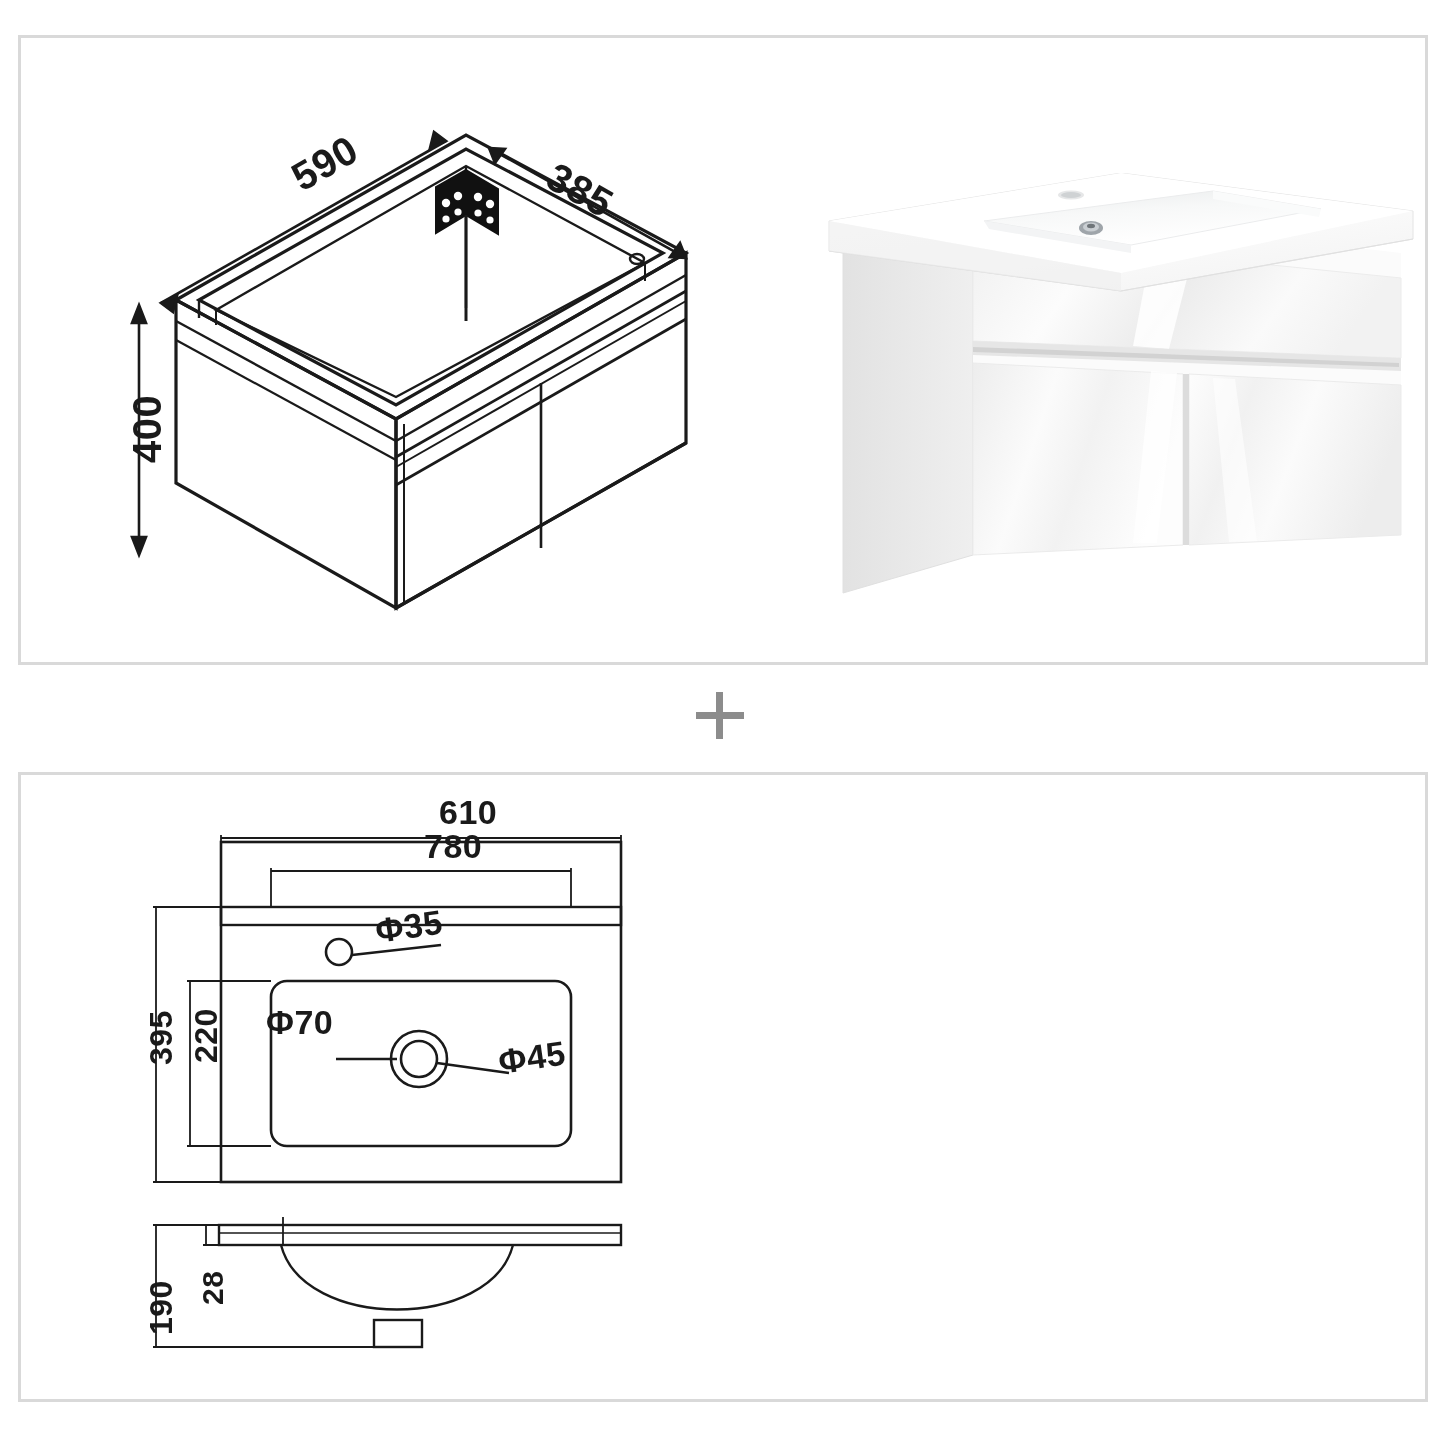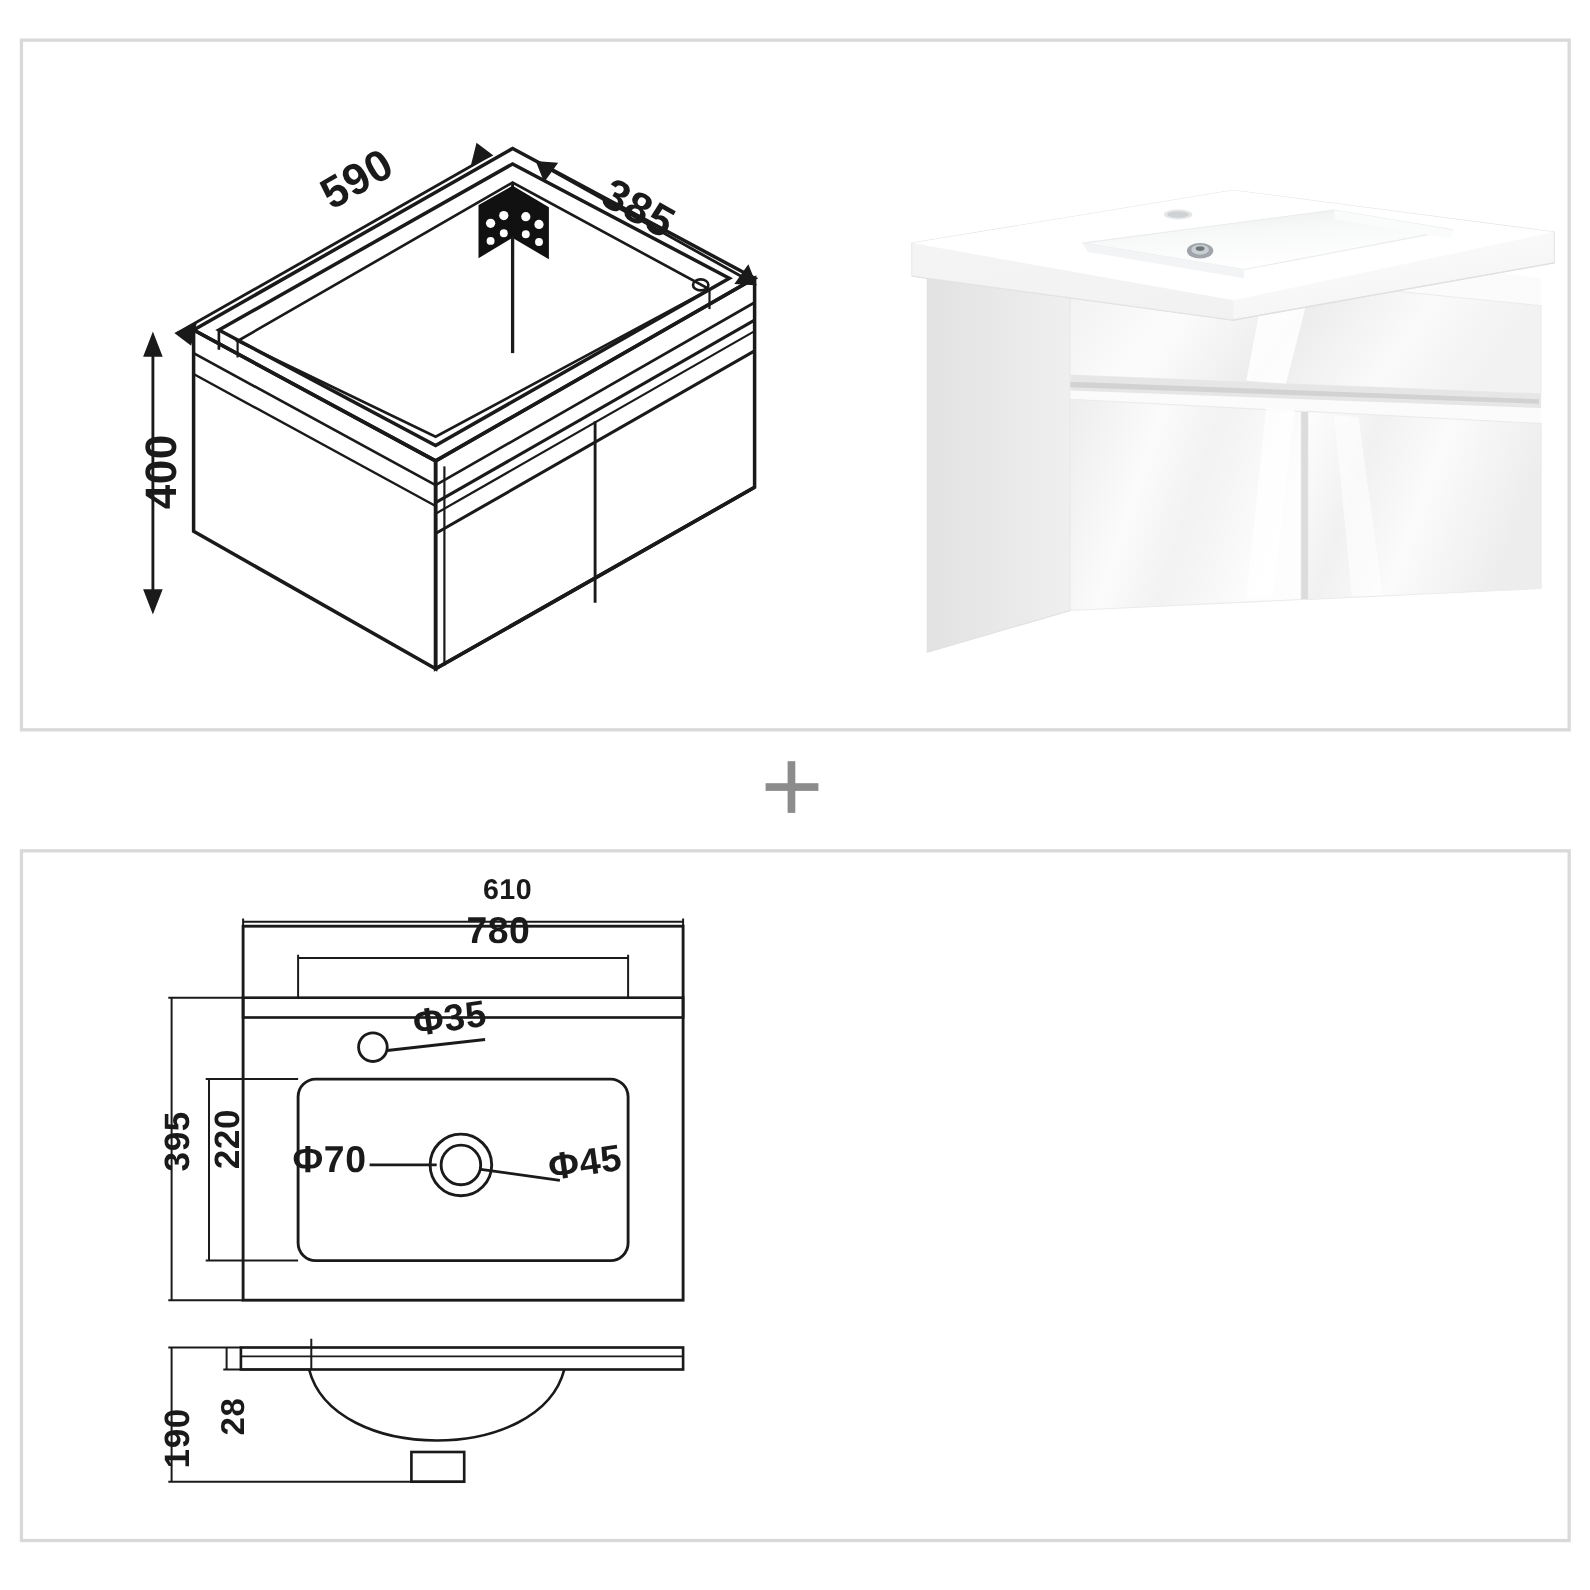--- a/index.html
+++ b/index.html
@@ -278,31 +278,31 @@
         <path d="M59,186 L59,351" fill="none"></path>
       </g>
 
       <g stroke="#1a1a1a" stroke-width="2.6" fill="none">
         <path d="M221,160 L310,150"></path>
         <path d="M205,264 L266,264"></path>
         <path d="M306,268 L378,278"></path>
       </g>
     </svg>
 
-    <span class="dim-label" style="left:418px; top:18px; font-size:26px;">610</span>
+    <span class="dim-label" style="left:418px; top:18px; font-size:34px;">610</span>
 
     <span class="dim-label" style="left:403px; top:52px; font-size:34px;">780</span>
 
     <span class="dim-label rot90" style="left:122px; top:290px; font-size:32px;">395</span>
 
     <span class="dim-label rot90" style="left:167px; top:288px; font-size:32px;">220</span>
 
     <span class="dim-label rot-sm" style="left:352px; top:137px; font-size:34px;">Φ35</span>
 
-    <span class="dim-label" style="left:245px; top:228px; font-size:34px;margin-top:32px;">Φ70</span>
+    <span class="dim-label" style="left:245px; top:228px; font-size:34px;">Φ70</span>
 
     <span class="dim-label rot-sm" style="left:475px; top:268px; font-size:34px;">Φ45</span>
 
     <svg class="drawing-svg" id="basin-side-drawing" style="left:110px; top:428px;" width="560" height="190" viewBox="0 0 560 190">
       <g fill="none" stroke="#1a1a1a" stroke-width="2.4">
 
         <rect x="88" y="22" width="402" height="20"></rect>
         <path d="M88,30 L490,30" stroke-width="1.6"></path>
 
         <path d="M150,42 C172,128 360,128 382,42" stroke-width="2.4"></path>

